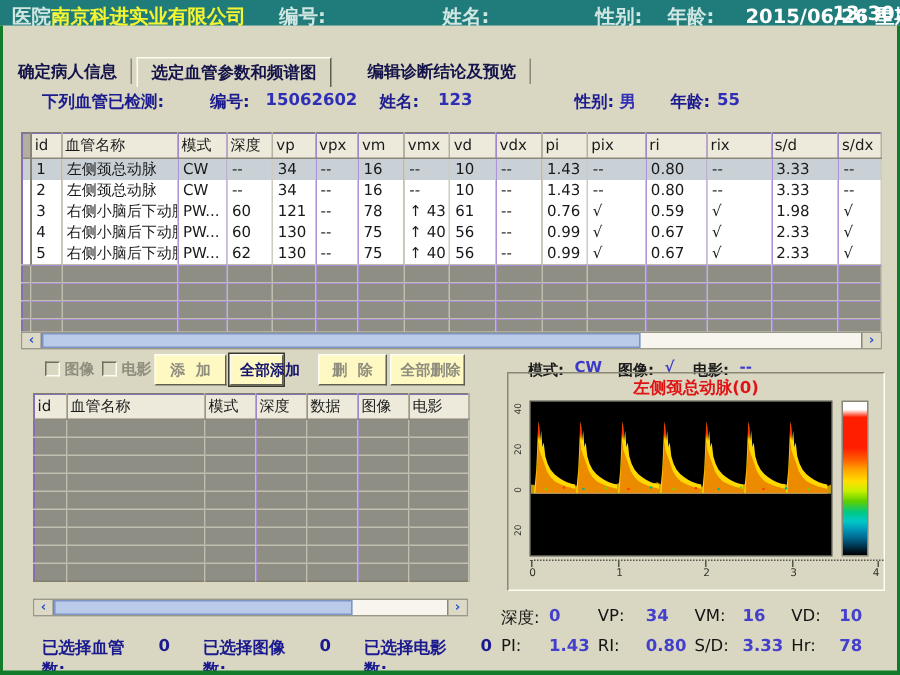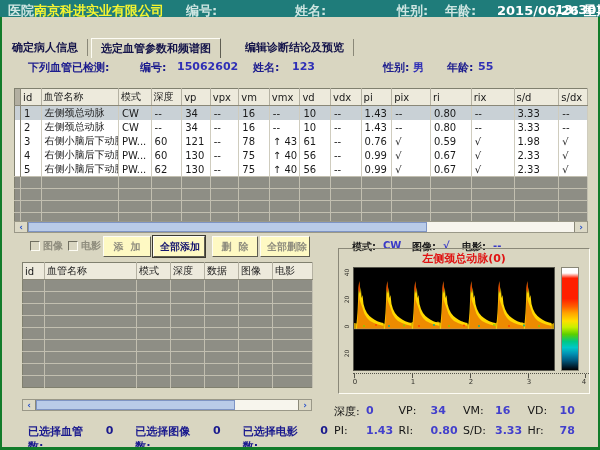--- a/index.html
+++ b/index.html
@@ -353,21 +353,21 @@
   <div class="controls">
     <label class="cb" style="left:30px">
       <span class="box"></span>
       <span>图像</span>
       </label>
     <label class="cb" style="left:68px">
       <span class="box"></span>
       <span>电影</span>
       </label>
     <button class="btn dis" style="left:103px;width:48px">添  加</button>
-    <button class="btn strong" style="left:153px;width:52px">全部添加</button>
+    <button class="btn strong" style="left:153px;width:36px">全部添加</button>
     <button class="btn dis" style="left:212px;width:46px">删  除</button>
     <button class="btn dis" style="left:260px;width:50px">全部删除</button>
     <span class="m-lab" style="left:352px">模式:</span>
     <span class="m-val" style="left:383px">CW</span>
     <span class="m-lab" style="left:412px">图像:</span>
     <span class="m-val" style="left:443px">√</span>
     <span class="m-lab" style="left:462px">电影:</span>
     <span class="m-val" style="left:493px">--</span>
   </div>
 

